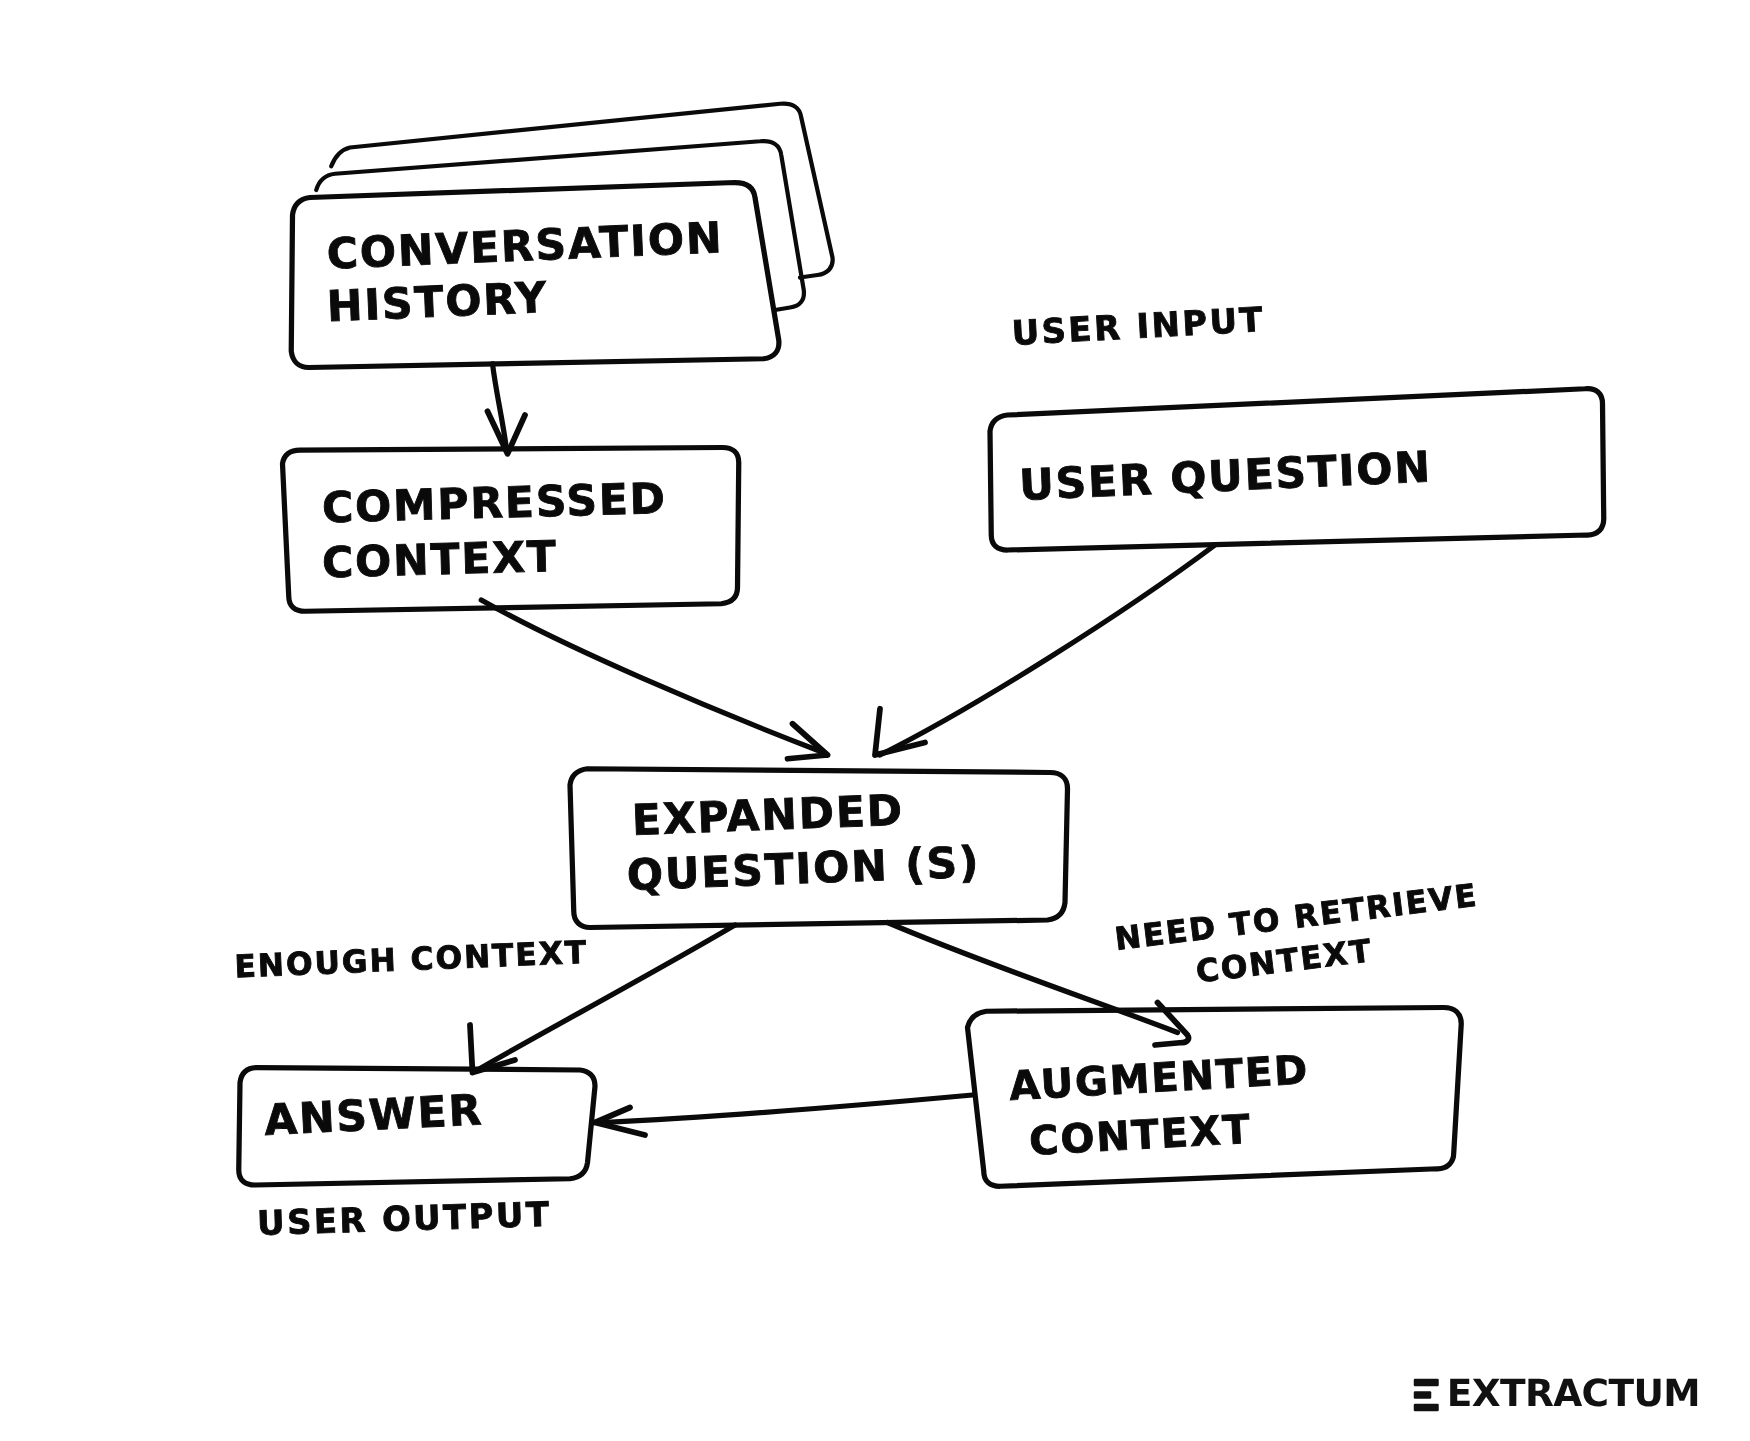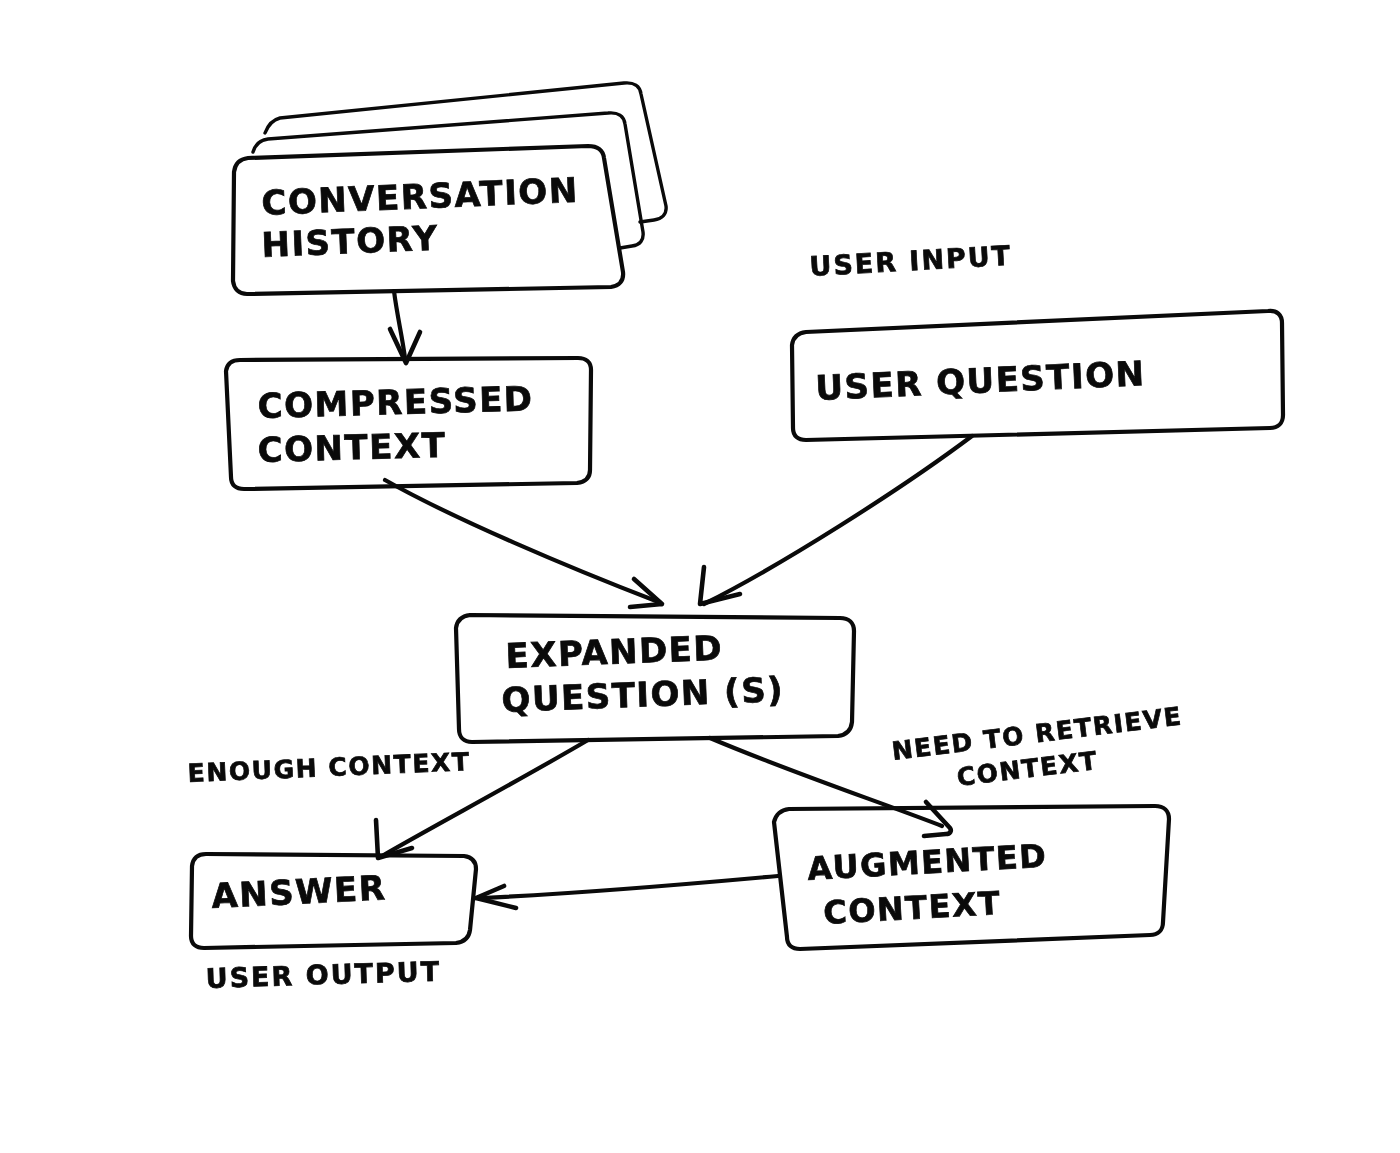--- a/index.html
+++ b/index.html
@@ -173,13 +173,21 @@
 
     <g>
       <path class="ink" d="M192,866 C193,858 198,854 206,854 L464,856 C472,857 476,861 476,869 L470,930 C469,938 464,942 456,943 L204,948 C196,948 191,944 191,936 Z"></path>
       <text class="hand-text t-node" x="212" y="908" transform="rotate(-2.8 212 908)">ANSWER</text>
     </g>
 
     <text class="hand-text t-label" x="206" y="988" transform="rotate(-1.8 206 988)">USER OUTPUT</text>
 
   </svg>
 
+  <div class="logo-wrap">
+    <span class="logo-e">
+      <i></i>
+        <i></i>
+        <i></i>
+    </span>
+    <span class="logo-word">EXTRACTUM</span>
+  </div>
 </div>
 
 </body></html>

